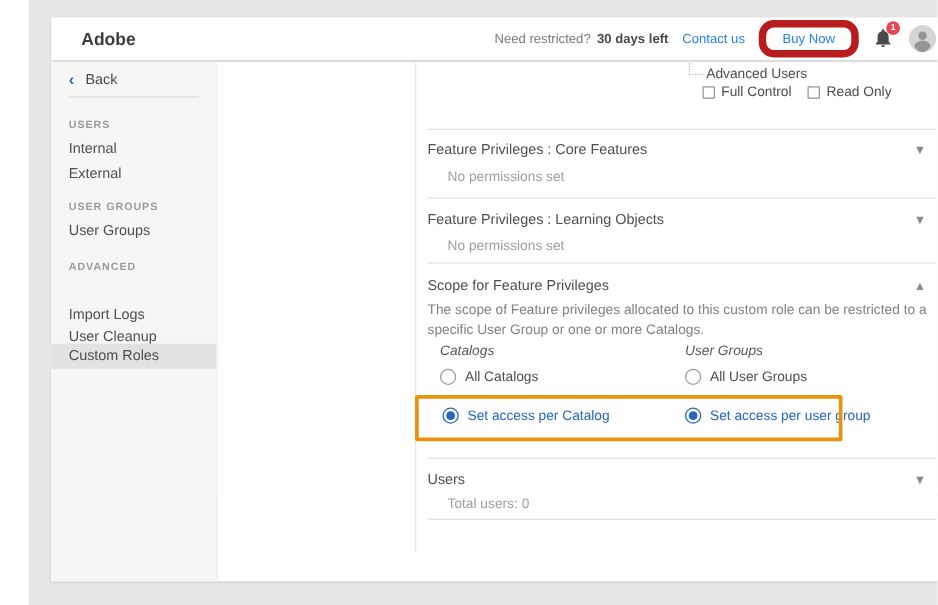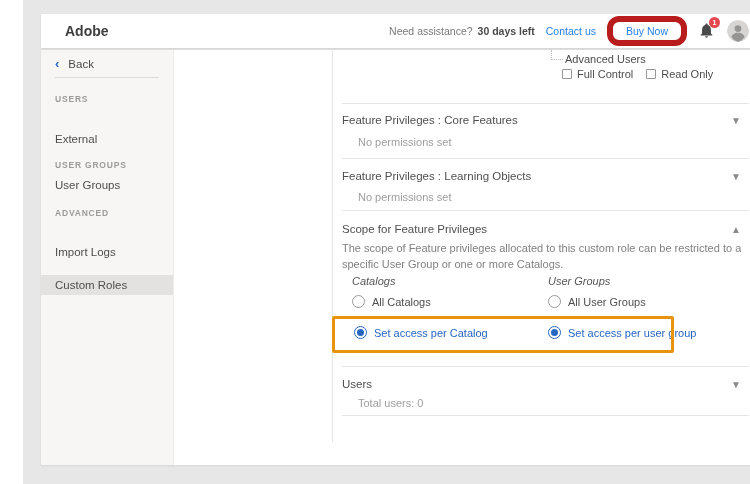--- a/index.html
+++ b/index.html
@@ -63,21 +63,21 @@
   .orange-box{position:absolute;left:158px;top:266px;width:336px;height:31px;border:3px solid #e8930c;border-radius:2px;pointer-events:none;}
 </style>
 </head>
 <body>
 
 <div class="stage">
 
   <div class="app-header">
     <div class="brand">Adobe</div>
     <div class="header-right">
-      <span class="assist">Need assistance?</span>
+      <span class="assist">Need restricted?</span>
       <span class="days">30 days left</span>
       <span class="contact">Contact us</span>
       <button class="buy-btn">Buy Now</button>
       <span class="bell-wrap">
         <svg width="17" height="19" viewBox="0 0 24 24">
           <path d="M12 22.2c1.15 0 2.05-.9 2.05-2.05h-4.1c0 1.15.9 2.05 2.05 2.05zM18.3 16.2v-5.4c0-3.2-1.7-5.8-4.7-6.5v-.7c0-.9-.7-1.6-1.6-1.6s-1.6.7-1.6 1.6v.7c-3 .7-4.7 3.3-4.7 6.5v5.4l-1.9 1.9v1h16.4v-1l-1.9-1.9z" fill="#4a4a4a"></path>
         </svg>
         <span class="badge">1</span>
       </span>
       <span class="avatar">
@@ -93,27 +93,29 @@
   <div class="panel-body">
 
     <div class="sidebar">
       <div class="back-row">
         <span class="back-chevron">‹</span>
         <span class="back-label">Back</span>
       </div>
       <div class="back-divider"></div>
 
       <div class="side-heading sh1">USERS</div>
+      <div class="side-item si-internal">Internal</div>
       <div class="side-item si-external">External</div>
 
       <div class="side-heading sh2">USER GROUPS</div>
       <div class="side-item si-usergroups">User Groups</div>
 
       <div class="side-heading sh3">ADVANCED</div>
       <div class="side-item si-importlogs">Import Logs</div>
+      <div class="side-item si-usercleanup">User Cleanup</div>
       <div class="side-item si-customroles">Custom Roles</div>
     </div>
 
     <div class="main">
       <div class="vline"></div>
 
       <div class="tree"></div>
       <div class="adv-label">Advanced Users</div>
       <div class="cb-row">
         <span class="cb-item">

